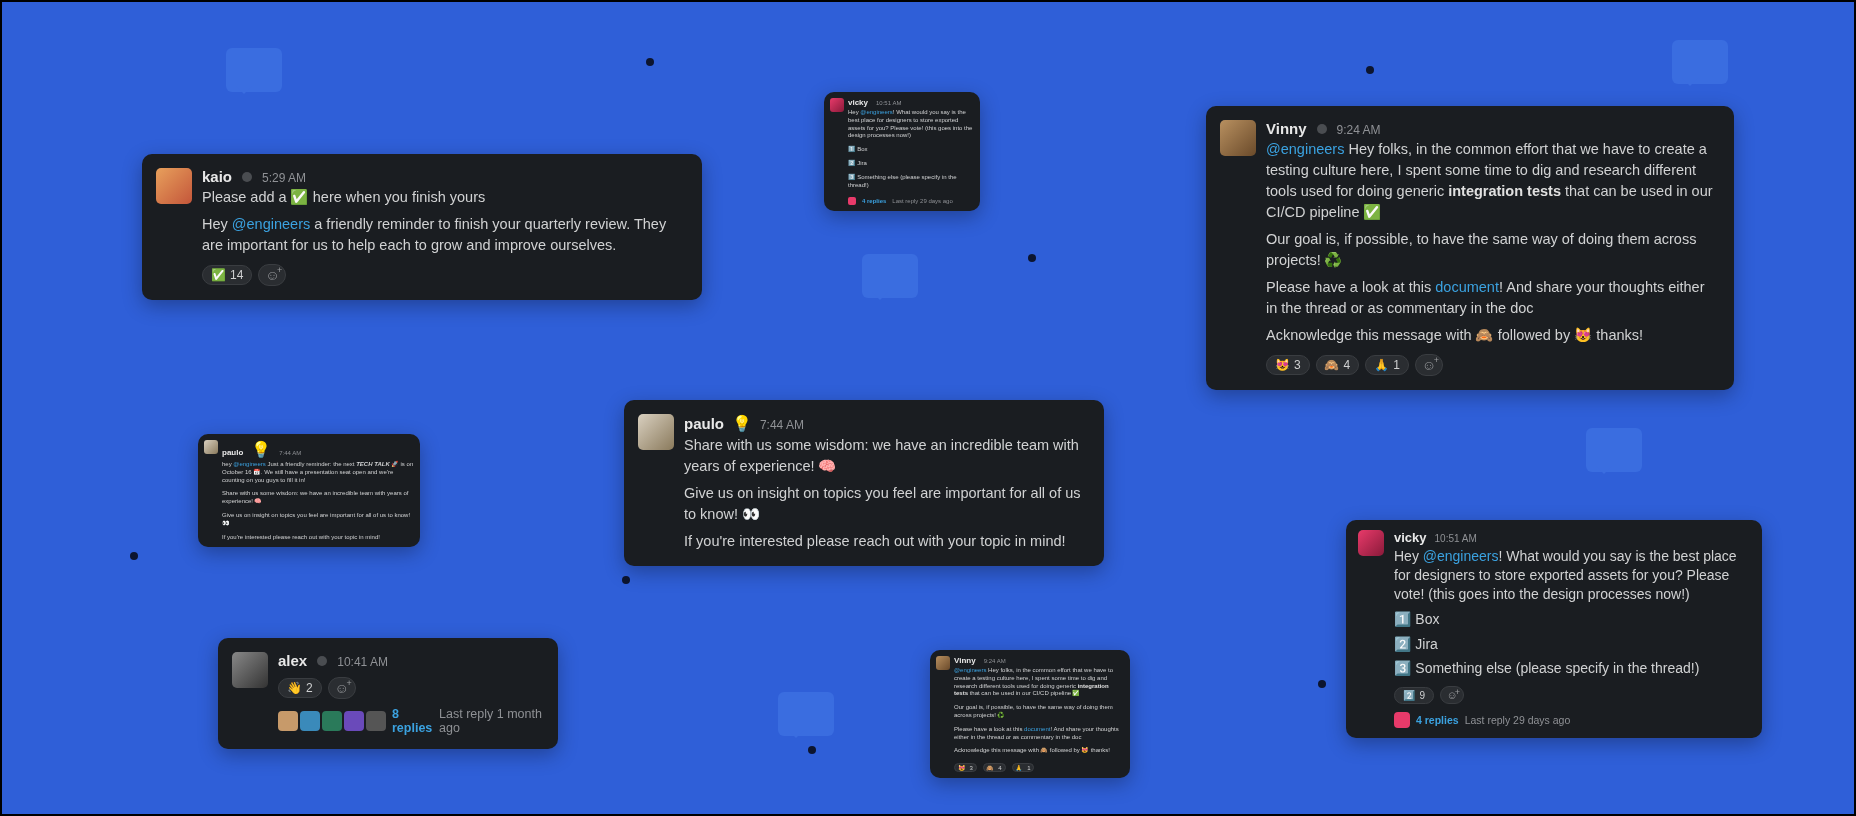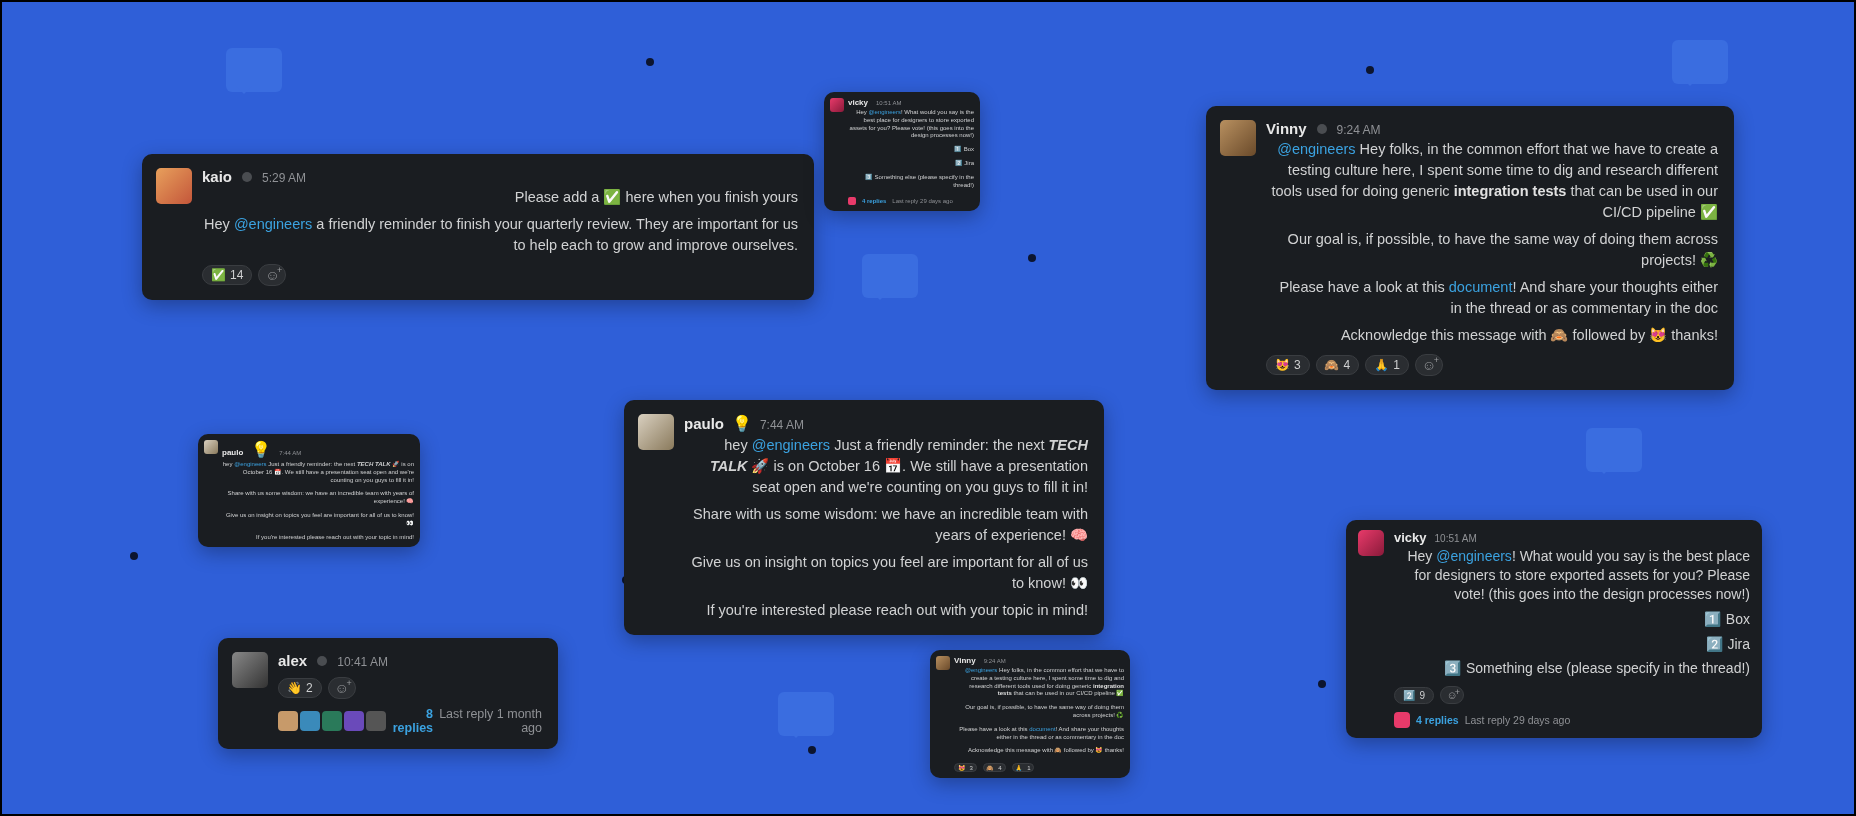--- a/index.html
+++ b/index.html
@@ -45,21 +45,21 @@
   color: #d1d2d3;
 }
 .avatar {
   width: 36px;
   height: 36px;
   border-radius: 5px;
   flex-shrink: 0;
   background-size: cover;
   background-position: center;
 }
-.msg-body { flex: 1; min-width: 0; text-align: right; }
+.msg-body { flex: 1; min-width: 0; }
 .header-line { display: flex; align-items: baseline; gap: 8px; margin-bottom: 2px; }
 .author { font-weight: 800; color: #e8e8e8; font-size: 15px; }
 .status-dot {
   width: 10px; height: 10px; border-radius: 50%;
   background: #4a4d51; display: inline-block; margin: 0 2px;
 }
 .time { color: #8f9195; font-size: 12px; }
 .content { color: #d1d2d3; font-size: 14.5px; line-height: 1.45; }
 .content p { margin-bottom: 6px; }
 .content p:last-child { margin-bottom: 0; }
@@ -132,21 +132,21 @@
 
 <div class="dot" style="left:644px; top:56px;"></div>
 <div class="dot" style="left:466px; top:284px;"></div>
 <div class="dot" style="left:1364px; top:64px;"></div>
 <div class="dot" style="left:1026px; top:252px;"></div>
 <div class="dot" style="left:128px; top:550px;"></div>
 <div class="dot" style="left:620px; top:574px;"></div>
 <div class="dot" style="left:806px; top:744px;"></div>
 <div class="dot" style="left:1316px; top:678px;"></div>
 
-<div class="card" style="left:140px; top:152px; width:672px;">
+<div class="card" style="left:140px; top:152px; width:560px;">
   <div class="avatar av-kaio"></div>
   <div class="msg-body">
     <div class="header-line">
       <span class="author">kaio</span>
       <span class="status-dot"></span>
       <span class="time">5:29 AM</span>
     </div>
     <div class="content">
       <p>Please add a ✅ here when you finish yours</p>
       <p>
@@ -201,23 +201,20 @@
 
 <div class="card" style="left:622px; top:398px; width:480px;">
   <div class="avatar av-paulo"></div>
   <div class="msg-body">
     <div class="header-line">
       <span class="author">paulo</span>
       <span class="emoji">💡</span>
       <span class="time">7:44 AM</span>
     </div>
     <div class="content">
-      <p>
-        <span>hey </span><span class="mention">@engineers</span><span>  Just a friendly reminder: the next </span><span class="italic-inline">TECH TALK</span><span> 🚀 is on October 16 📅. We still have a presentation seat open and we're counting on you guys to fill it in!</span>
-      </p>
       <p>Share with us some wisdom: we have an incredible team with years of experience! 🧠</p>
       <p>Give us on insight on topics you feel are important for all of us to know! 👀</p>
       <p>If you're interested please reach out with your topic in mind!</p>
     </div>
   </div>
 </div>
 
 <div class="card" style="left:216px; top:636px; width:340px;">
   <div class="avatar av-alex"></div>
   <div class="msg-body">

